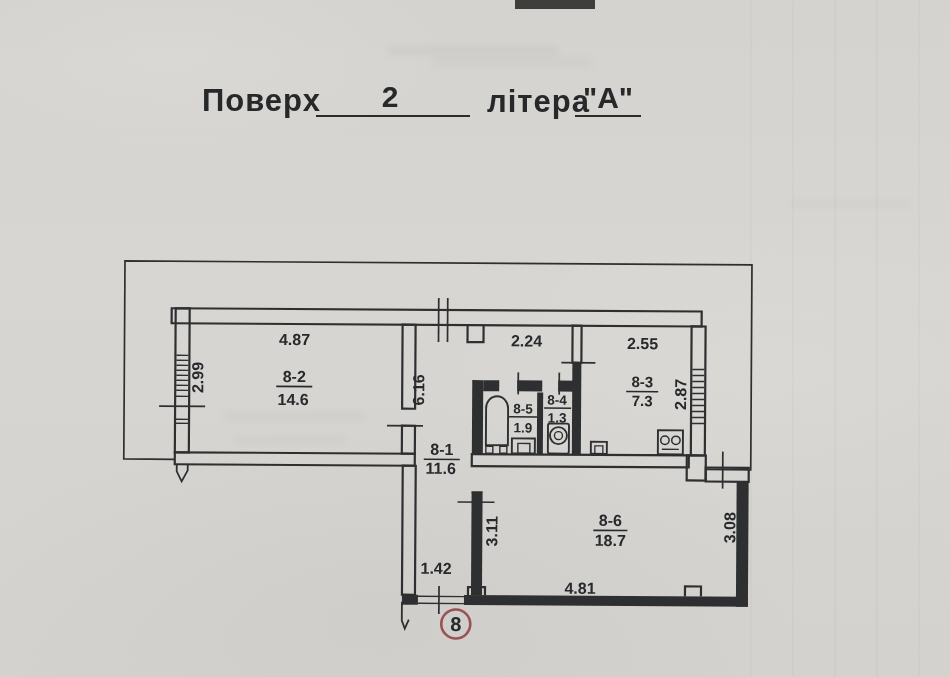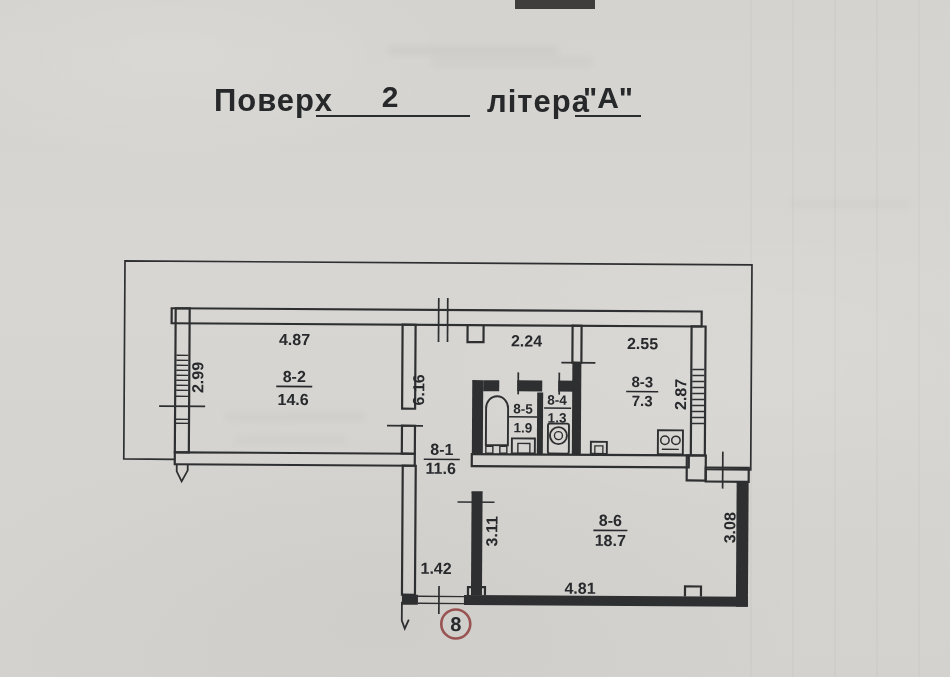--- a/index.html
+++ b/index.html
@@ -16,21 +16,21 @@
       radial-gradient(500px 220px at 80% 55%, rgba(255,255,255,.08), transparent 70%),
       radial-gradient(600px 300px at 40% 90%, rgba(120,118,110,.05), transparent 70%),
       linear-gradient(180deg,#d4d3cf 0%,#d7d6d2 40%,#d3d2ce 100%);
   }
   .streaks{position:absolute;top:0;right:0;width:200px;height:677px;pointer-events:none;
     background:repeating-linear-gradient(90deg, rgba(110,110,104,.055) 0 2px, transparent 2px 42px);
     opacity:.8;}
   .smudge{position:absolute;background:#6e6e68;filter:blur(3px);pointer-events:none;}
   .topbar{position:absolute;left:515px;top:0;width:80px;height:9px;background:#3f3e3c;}
   .title-row span{position:absolute;color:#26282a;font-weight:bold;white-space:nowrap;}
-  .t-floor{left:214px;top:83px;font-size:31px;letter-spacing:1px;}
+  .t-floor{left:202px;top:83px;font-size:31px;letter-spacing:1px;}
   .t-num{left:352px;top:80px;width:76px;text-align:center;font-size:30px;}
   .t-letter{left:487px;top:84px;font-size:31px;letter-spacing:1px;}
   .t-litval{left:576px;top:81px;width:64px;text-align:center;font-size:30px;}
   .u-line{position:absolute;height:2px;background:#2a2c2e;}
   .u1{left:316px;top:115px;width:154px;}
   .u2{left:575px;top:115px;width:66px;}
   svg{position:absolute;left:0;top:0;}
   svg text{font-family:"Liberation Sans", sans-serif;font-weight:bold;fill:#27292c;}
   .plan{transform:rotate(0.35deg);transform-origin:130px 260px;}
 </style>

